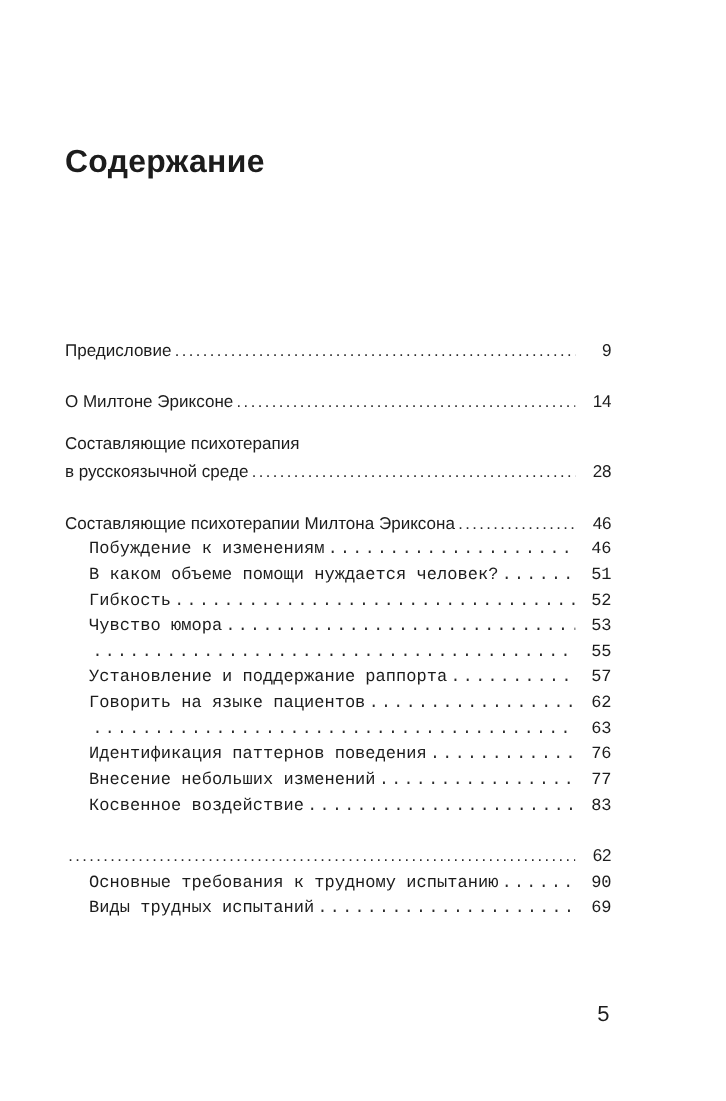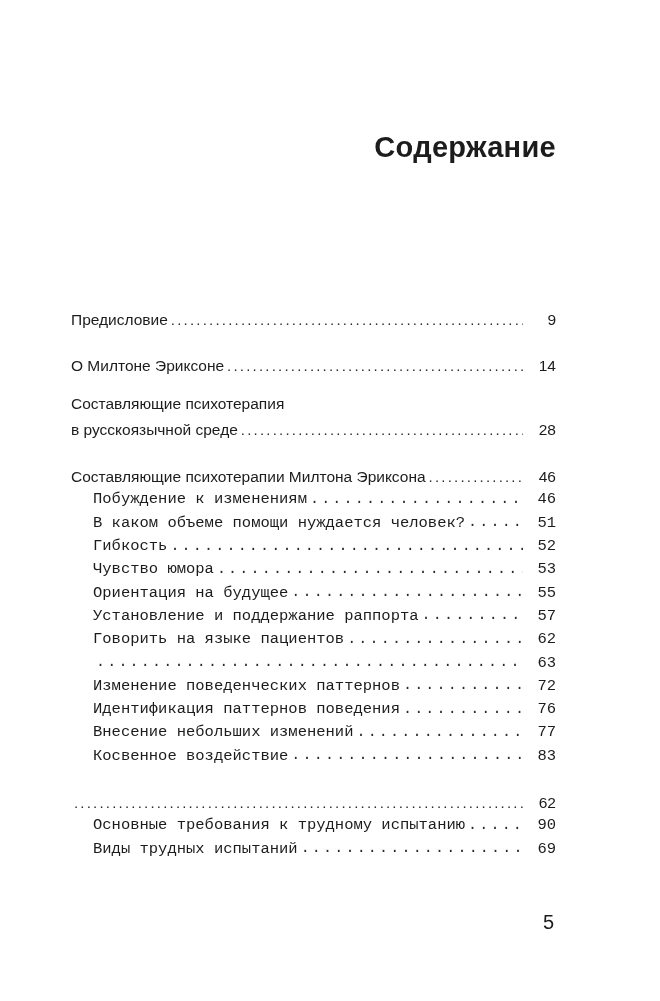--- a/index.html
+++ b/index.html
@@ -11,37 +11,36 @@
     font-family: "Liberation Sans", sans-serif;
     color: #1c1c1c;
     overflow: hidden;
   }
   .title {
     position: absolute;
     top: 131px;
     left: 59px;
     width: 497px;
     margin: 0;
-    text-align: right;
+    text-align: left;
     font-size: 29px;
     font-weight: 700;
     letter-spacing: 0.3px;
   }
   .toc {
     position: absolute;
     top: 309px;
     left: 59px;
     width: 497px;
   }
   .row {
     display: flex;
-    align-items: center;
+    align-items: flex-start;
     line-height: 22.3px;
     font-size: 15.5px;
-    margin-left: 12px;
   }
   .row.sub { padding-left: 22px; font-family: Liberation Mono, monospace; }
   .row.bold .label { font-weight: 400; }
   .gap-lg { margin-top: 24px; }
   .gap-md { margin-top: 15px; }
   .gap-xs { margin-top: 4.5px; }
   .label { white-space: nowrap; }
   .dots {
     flex: 1 1 auto;
     min-width: 0;
@@ -125,21 +124,20 @@
       <span class="pagenum">52</span>
     </div>
 
     <div class="row sub">
       <span class="label">Чувство юмора</span>
       <span class="dots"></span>
       <span class="pagenum">53</span>
     </div>
 
     <div class="row sub">
-      <span class="label">Ориентация на будущее</span>
       <span class="dots"></span>
       <span class="pagenum">55</span>
     </div>
 
     <div class="row sub">
       <span class="label">Установление и поддержание раппорта</span>
       <span class="dots"></span>
       <span class="pagenum">57</span>
     </div>
 
@@ -147,25 +145,20 @@
       <span class="label">Говорить на языке пациентов</span>
       <span class="dots"></span>
       <span class="pagenum">62</span>
     </div>
 
     <div class="row sub">
       <span class="dots"></span>
       <span class="pagenum">63</span>
     </div>
 
-    <div class="row sub">
-      <span class="label">Изменение поведенческих паттернов</span>
-      <span class="dots"></span>
-      <span class="pagenum">72</span>
-    </div>
 
     <div class="row sub">
       <span class="label">Идентификация паттернов поведения</span>
       <span class="dots"></span>
       <span class="pagenum">76</span>
     </div>
 
     <div class="row sub">
       <span class="label">Внесение небольших изменений</span>
       <span class="dots"></span>

